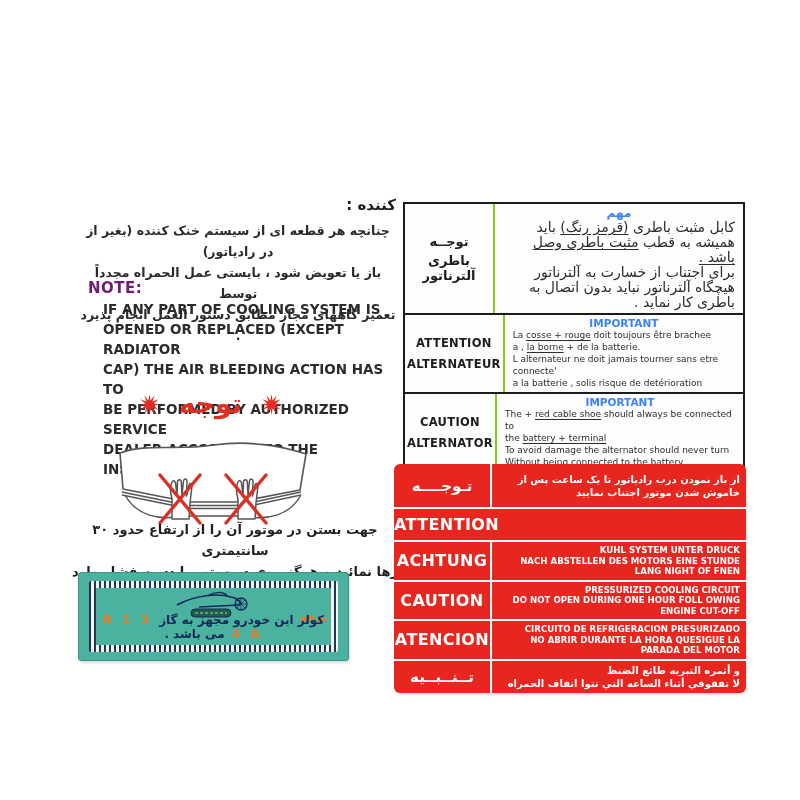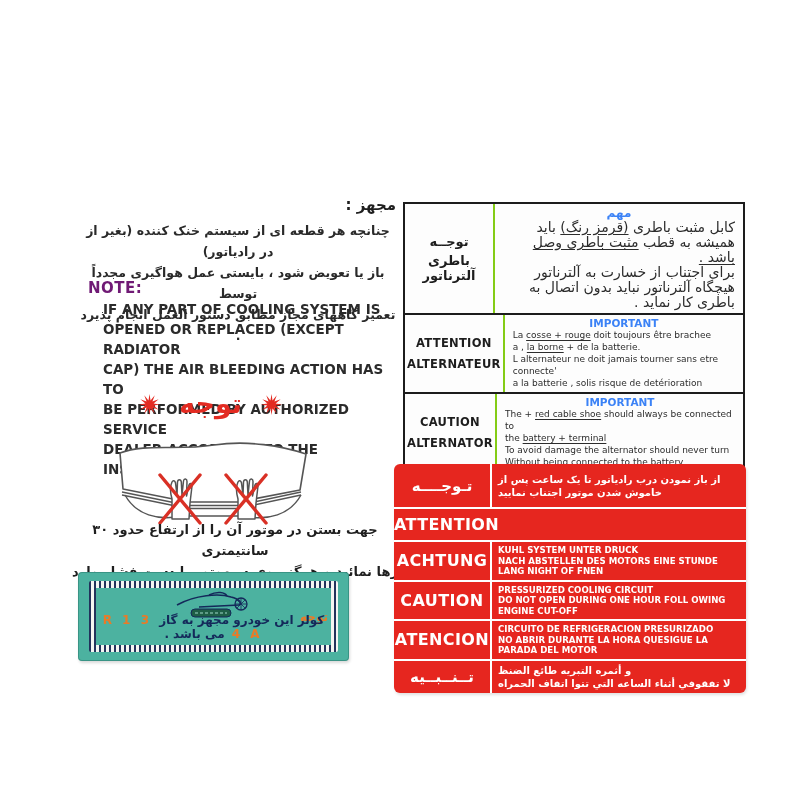--- a/index.html
+++ b/index.html
@@ -56,33 +56,33 @@
 
   
   .cool{left:394px;top:464px;width:352px;background:#e6261f;border-radius:6px;color:#fff;
         box-shadow:1px 2px 3px rgba(0,0,0,.12);}
   .cool-row{display:flex;align-items:stretch;border-top:2px solid #fff;min-height:31px;}
   .cool-row:first-child{border-top:none;min-height:43px;}
   .cool-left{flex:0 0 96px;display:flex;align-items:center;justify-content:center;text-align:right;
              font-weight:bold;font-size:16px;letter-spacing:.4px;}
   .cool-left.rtl{font-size:15px;}
   .cool-right{flex:1;border-left:2px solid #fff;display:flex;flex-direction:column;justify-content:center;
-              text-align:left;font-weight:bold;font-size:8.6px;line-height:10.5px;padding:3px 6px;}
+              text-align:right;font-weight:bold;font-size:8.6px;line-height:10.5px;padding:3px 6px;}
   .cool-right.rtl{font-size:10px;line-height:13px;}
 </style>
 </head>
 <body>
 
 <div id="canvas">
 
   <section class="abs fa-note">
-    <div class="fa-title">مجهز :</div>
+    <div class="fa-title">کننده :</div>
     <div class="fa-para">
         <div>چنانچه هر قطعه ای از سیستم خنک کننده (بغیر از در رادیاتور)</div>
-        <div>باز یا تعویض شود ، بایستی عمل هواگیری مجدداً توسط</div>
+        <div>باز یا تعویض شود ، بایستی عمل الحمراه مجدداً توسط</div>
         <div>تعمیر گاههای مجاز مطابق دستور العمل انجام پذیرد .</div>
       </div>
   </section>
 
   <div class="abs note-label">NOTE:</div>
   <div class="abs en-para">
       <div>IF ANY PART OF COOLING  SYSTEM IS</div>
       <div>OPENED OR REPLACED (EXCEPT RADIATOR</div>
       <div>CAP) THE AIR BLEEDING ACTION HAS  TO</div>
       <div>BE PERFORMED BY AUTHORIZED SERVICE</div>

